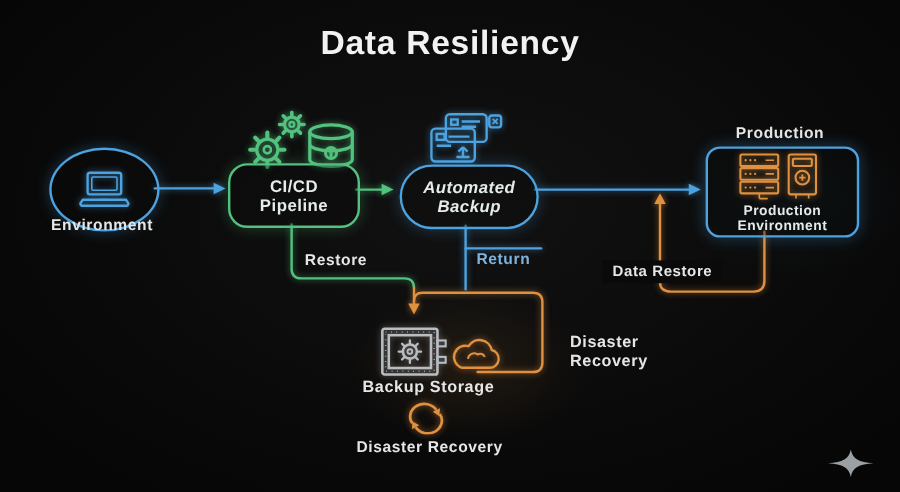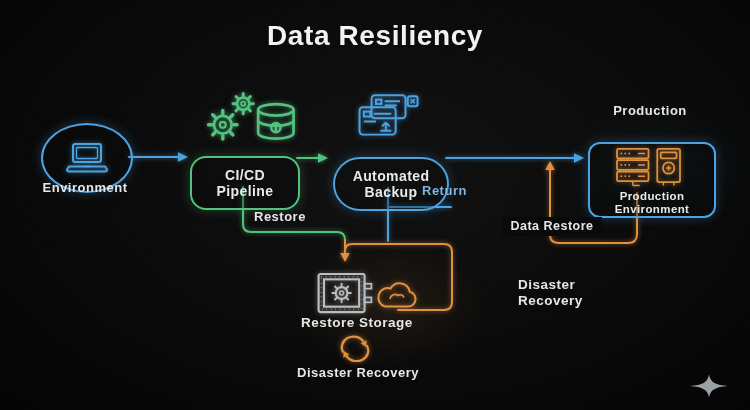--- a/index.html
+++ b/index.html
@@ -11,33 +11,32 @@
   }
   .abs{position:absolute;}
   .title{
     left:0;top:20px;width:750px;text-align:center;
     font-size:28px;font-weight:700;color:#f2f2f2;letter-spacing:0.6px;
   }
   .lbl{
     position:absolute;font-size:13px;font-weight:600;color:#e6e6e6;
     letter-spacing:0.5px;line-height:1.18;
   }
-  .preline{white-space:pre-line;margin-left:43px;}
+  .preline{white-space:pre-line;}
   .center{text-align:center;}
   .node-box{
     position:absolute;display:flex;align-items:center;justify-content:center;
     background:rgba(8,12,10,0.35);
-    margin-top:20px;
   }
   .node-label{
     font-size:14px;font-weight:600;color:#e4ebe9;text-align:center;
     line-height:1.15;letter-spacing:0.4px;white-space:pre-line;
   }
   .box-green{border:2px solid #53c27e;border-radius:16px;box-shadow:0 0 12px rgba(83,194,126,0.30);}
-  .box-blue{border:2px solid #4da3e0;border-radius:27px;box-shadow:0 0 12px rgba(77,163,224,0.30);}
+  .box-blue{border:2px solid #4da3e0;border-radius:27px;box-shadow:0 0 12px rgba(77,163,224,0.30);font-style:italic;}
   .box-blue-sq{border:2px solid #4da3e0;border-radius:12px;box-shadow:0 0 12px rgba(77,163,224,0.30);}
   .ellipse-blue{
     border:2px solid #4da3e0;border-radius:50%;
     box-shadow:0 0 12px rgba(77,163,224,0.30);
     display:flex;align-items:center;justify-content:center;
   }
   .glow-blue{filter:drop-shadow(0 0 2.5px rgba(77,163,224,0.65));}
   .glow-green{filter:drop-shadow(0 0 2.5px rgba(83,194,126,0.65));}
   .glow-orange{filter:drop-shadow(0 0 2.5px rgba(224,145,63,0.65));}
   .glow-gray{filter:drop-shadow(0 0 2.5px rgba(200,205,210,0.45));}
@@ -156,42 +155,42 @@
       <rect x="52" y="6" width="18" height="7" rx="1"></rect>
       <circle cx="61" cy="24" r="6.5"></circle>
       <path d="M61,21 V27 M58,24 H64" stroke-width="1.8"></path>
       <path d="M55,40 v4 M67,40 v4" stroke-width="1.6"></path>
     </svg>
     <div class="node-label" style="font-size:11.5px;line-height:1.12;margin-top:1px;">Production
 Environment</div>
   </div>
 
   <div class="lbl" style="left:254px;top:209px;">Restore</div>
-  <div class="lbl return-lbl" style="left:397px;top:183px;margin-left:25px;">Return</div>
+  <div class="lbl return-lbl" style="left:397px;top:208px;">Return</div>
   <div class="lbl center restore-lbl" style="left:502px;top:217px;width:100px;font-size:12.5px;">Data Restore</div>
   <div class="lbl preline" style="left:475px;top:277px;font-size:13.5px;">Disaster
 Recovery</div>
 
   <svg class="abs glow-gray" style="left:316px;top:272px;" width="58" height="43" viewBox="0 0 58 44" fill="none" stroke="#b8bdc2" stroke-width="2.2">
     <rect x="2" y="2" width="47" height="39" rx="2"></rect>
     <rect x="7.5" y="7.5" width="36" height="28"></rect>
     <rect x="4.8" y="4.8" width="41.4" height="33.4" stroke-width="1.4" stroke-dasharray="0.6 4"></rect>
     <circle cx="25.5" cy="21.5" r="6"></circle>
     <circle cx="25.5" cy="21.5" r="2" stroke-width="1.6"></circle>
     <g stroke-width="2" stroke-linecap="round">
       <path d="M32.5,21.5 H35 M30.4,26.4 L32.2,28.2 M25.5,28.5 V31 M20.6,26.4 L18.8,28.2 M18.5,21.5 H16 M20.6,16.6 L18.8,14.8 M25.5,14.5 V12 M30.4,16.6 L32.2,14.8"></path>
     </g>
     <rect x="49" y="12" width="7" height="5" stroke-width="1.8"></rect>
     <rect x="49" y="26" width="7" height="5" stroke-width="1.8"></rect>
   </svg>
   <svg class="abs glow-orange" style="left:374px;top:281px;" width="46" height="30" viewBox="0 0 46 30" fill="none" stroke="#e0913f" stroke-width="2">
     <path d="M11,25.5 H34 A7.5,7.5 0 0 0 35.8,10.7 A10.5,10.5 0 0 0 16.5,7.5 A9,9 0 0 0 11,25.5 Z"></path>
     <path d="M16,18 a5,5 0 0 1 8,-3.5 a4,4 0 0 1 6,2" stroke-width="1.6"></path>
   </svg>
-  <div class="lbl center" style="left:292px;top:315px;width:130px;font-size:13.5px;">Restore Storage</div>
+  <div class="lbl center" style="left:292px;top:315px;width:130px;font-size:13.5px;">Backup Storage</div>
 
   <svg class="abs glow-orange" style="left:332px;top:331px;" width="46" height="31" viewBox="0 0 48 32" fill="none" stroke="#e0913f" stroke-width="2.4">
     <path d="M12,22.5 A10.5,9.5 0 0 1 33,11"></path>
     <polygon points="35.6,16.4 36.2,9.5 29.9,12.5" fill="#e0913f" stroke="none"></polygon>
     <path d="M36,14.5 A10.5,9.5 0 0 1 15,26"></path>
     <polygon points="12.1,20.7 11.9,27.7 18.1,24.3" fill="#e0913f" stroke="none"></polygon>
   </svg>
   <div class="lbl center" style="left:288px;top:365px;width:140px;">Disaster Recovery</div>
 
   <svg class="abs" style="left:687px;top:373px;" width="44" height="26" viewBox="0 0 44 26">

